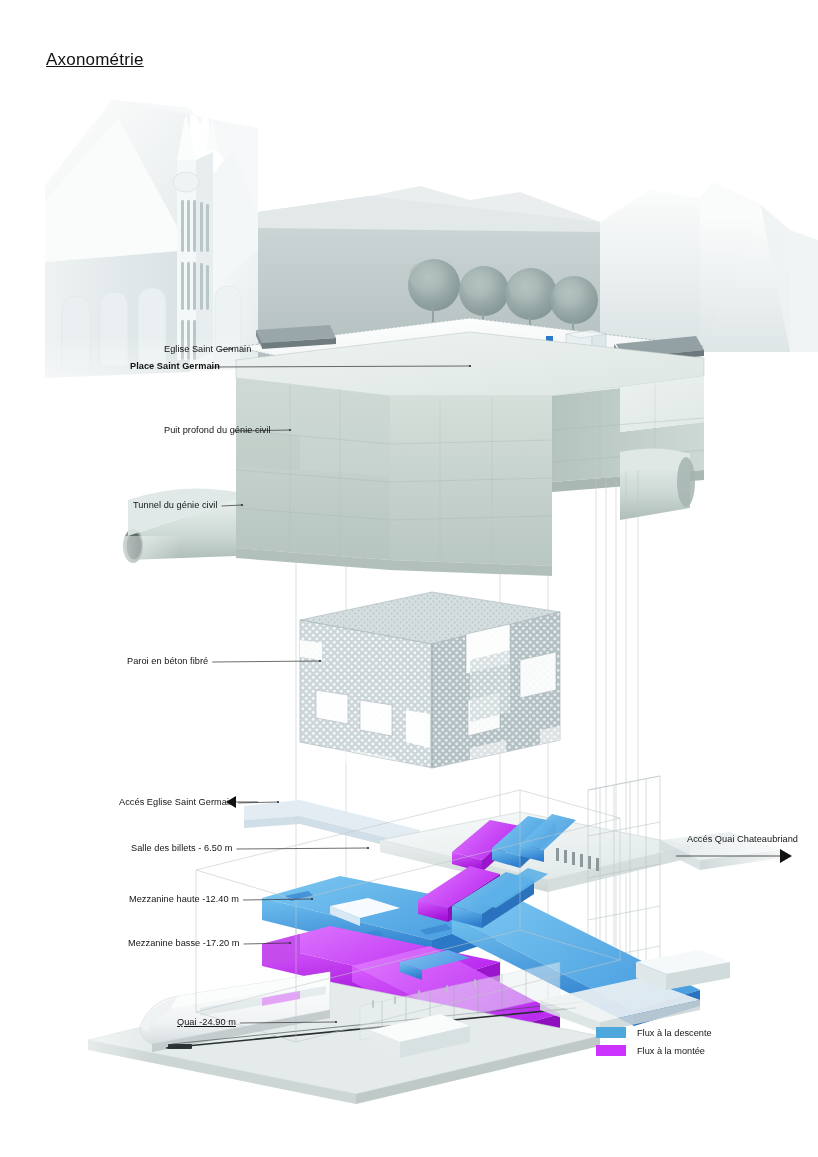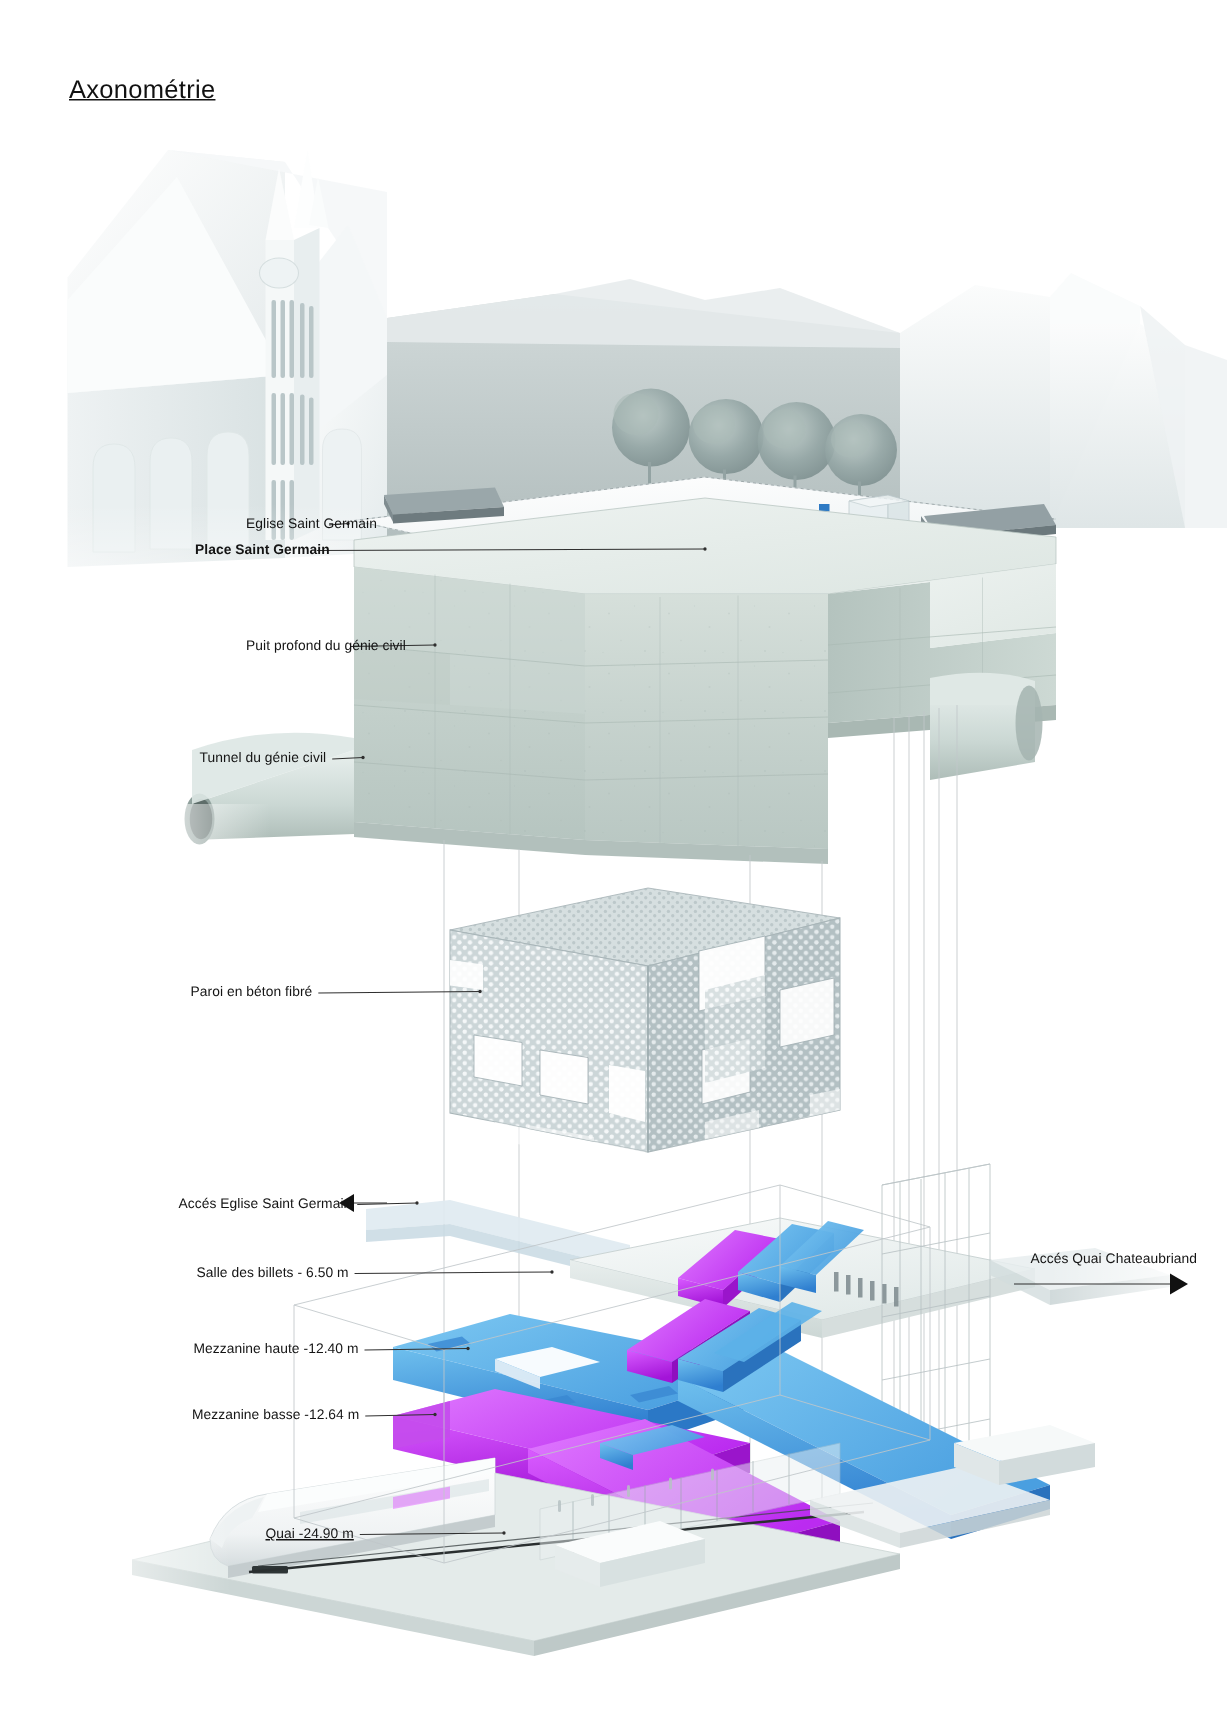--- a/index.html
+++ b/index.html
@@ -629,19 +629,29 @@
 
   <div id="annotations">
       <div class="anno" style="left: 128px; top: 344px; padding-left: 36px;">Eglise Saint Germain</div>
       <div class="anno" style="left: 130px; top: 361px; font-weight: bold;">Place Saint Germain</div>
       <div class="anno" style="left: 121px; top: 425px; margin-left: 43px;">Puit profond du génie civil</div>
       <div class="anno" style="left: 133px; top: 500px;">Tunnel du génie civil</div>
       <div class="anno" style="left: 127px; top: 656px;">Paroi en béton fibré</div>
       <div class="anno" style="left: 119px; top: 797px;">Accés Eglise Saint Germain</div>
       <div class="anno" style="left: 131px; top: 843px;">Salle des billets - 6.50 m</div>
       <div class="anno" style="left: 129px; top: 894px;">Mezzanine haute -12.40 m</div>
-      <div class="anno" style="left: 128px; top: 938px;">Mezzanine basse -12.64 m</div>
+      <div class="anno" style="left: 128px; top: 938px;">Mezzanine basse -17.20 m</div>
       <div class="anno" style="left: 177px; top: 1017px; text-decoration: underline;">Quai -24.90 m</div>
       <div class="anno right-align" style="left: 687px; top: 834px;">Accés Quai Chateaubriand</div>
     </div>
 
+  <div class="legend">
+    <div class="legend-row">
+      <span class="legend-swatch" style="background: rgb(79, 168, 220);"></span>
+      <span class="legend-label">Flux à la descente</span>
+    </div>
+    <div class="legend-row">
+      <span class="legend-swatch" style="background: rgb(204, 51, 255);"></span>
+      <span class="legend-label">Flux à la montée</span>
+    </div>
+  </div>
 
 </div>
 
 </body></html>

